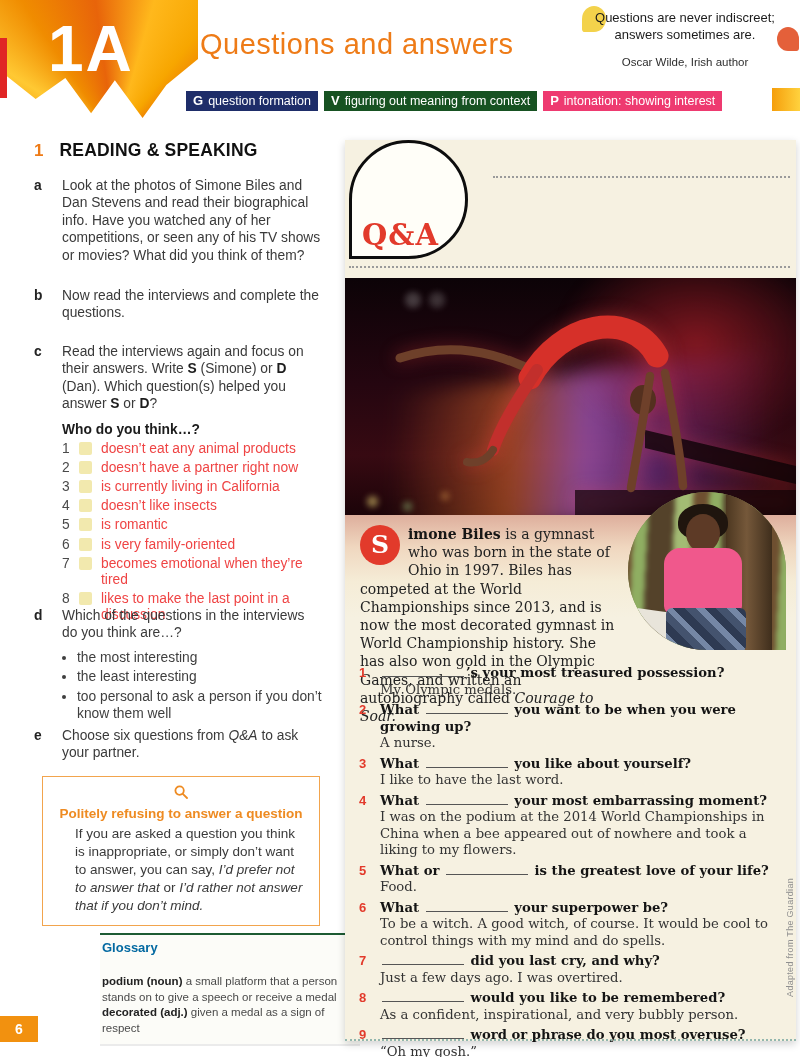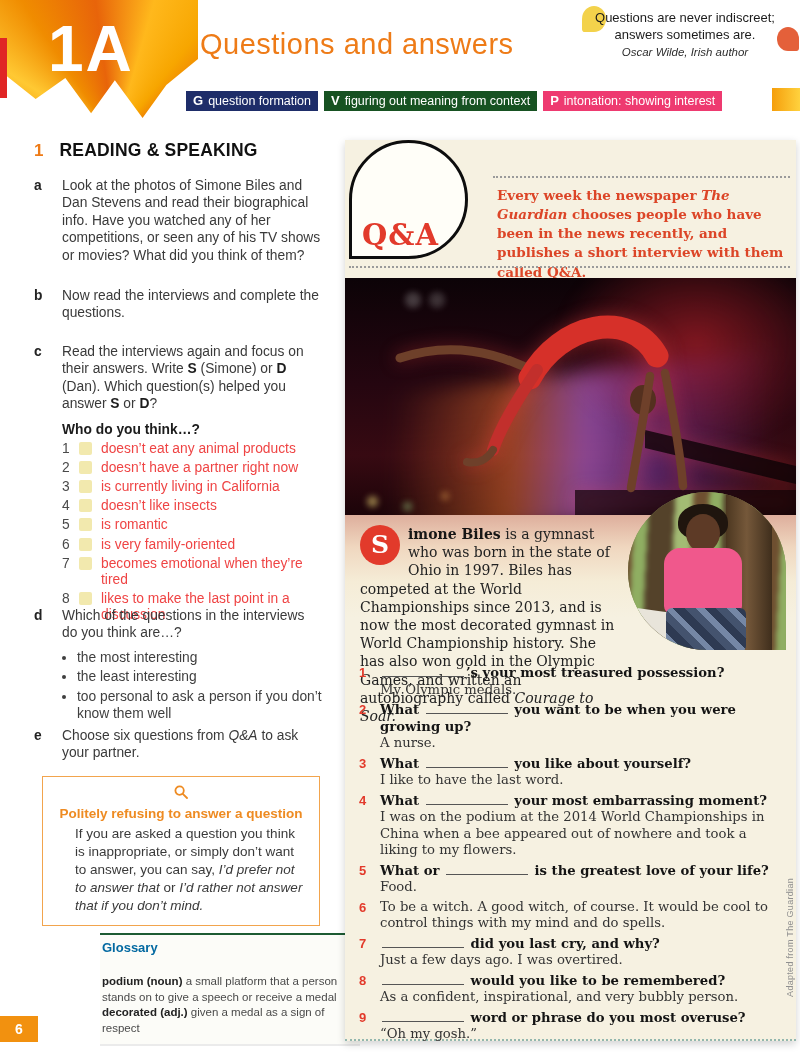--- a/index.html
+++ b/index.html
@@ -12,21 +12,21 @@
       #f7a600 0deg,#e65c05 26deg,#f59300 50deg,#ffc933 72deg,#f08c00 96deg,
       #e8640a 122deg,#ffb81c 146deg,#f7a600 168deg,#e65c05 200deg,#f59300 360deg);
     clip-path:polygon(0 0,100% 0,100% 50%,84% 72%,72% 100%,58% 68%,46% 96%,33% 66%,18% 84%,0 60%);}
   .unit{position:absolute;left:48px;top:12px;font-size:64px;font-weight:bold;color:#fff;letter-spacing:2px;}
   .red-strip{position:absolute;left:0;top:38px;width:7px;height:60px;background:#e02525;z-index:2;}
   .title{position:absolute;left:200px;top:28px;font-size:29px;font-weight:500;color:#ee7b17;letter-spacing:.5px;z-index:2;}
 
   .quote{position:absolute;right:6px;top:10px;width:218px;text-align:center;font-size:13px;
          color:#1c1c1c;line-height:1.3;z-index:3;}
   .quote .line{position:relative;z-index:2;}
-  .quote .attr{font-style:italic;font-size:11.5px;color:#2e2e2e;margin-top:1px;}
+  .quote .attr{font-size:11.5px;color:#2e2e2e;margin-top:11px;}
   .blob-y{position:absolute;left:6px;top:-4px;width:24px;height:26px;background:#f3d24b;
           border-radius:50% 50% 50% 12%;z-index:1;}
   .blob-o{position:absolute;right:-5px;top:17px;width:22px;height:24px;background:#e4603a;
           border-radius:50% 50% 12% 50%;z-index:1;}
 
   .tags{position:absolute;left:186px;top:91px;display:flex;gap:6px;z-index:3;}
   .tag{color:#fff;font-size:12.5px;padding:2px 7px 3px;display:flex;gap:5px;align-items:baseline;white-space:nowrap;}
   .tag b{font-size:13px;}
   .tag.g{background:#1e2d69}.tag.v{background:#175222}.tag.p{background:#ee3a70}
   .edge-bar{position:absolute;right:0;top:88px;width:28px;height:23px;
@@ -267,21 +267,20 @@
   </div>
 
   <div class="pagenum">6</div>
 
   <div class="panel">
 
     <div class="bubble">
       <span class="lbl">Q&amp;A</span>
     </div>
     <div class="dot-top"></div>
-    <div class="intro"><span>Every week the newspaper </span><span class="it">The Guardian</span><span> chooses people who have been in the news recently, and publishes a short interview with them called </span><span>Q&amp;A</span><span>.</span></div>
     <div class="dot-mid"></div>
 
     <div class="photo">
       <div class="streak"></div>
       <div class="glow-red"></div>
       <div class="bokeh sb1"></div>
       <div class="bokeh sb2"></div>
       <div class="bokeh bk1"></div>
       <div class="bokeh bk2"></div>
       <div class="bokeh bk3"></div>
@@ -350,20 +349,21 @@
         <span class="qnum">5</span>
         <div>
           <p class="qline"><span>What or </span><span class="blank"></span><span> is the greatest love of your life?</span></p>
           <p class="aline">Food.</p>
         </div>
       </div>
 
       <div class="q">
         <span class="qnum">6</span>
         <div>
+          <p class="qline"><span>What </span><span class="blank"></span><span> your superpower be?</span></p>
           <p class="aline">To be a witch. A good witch, of course. It would be cool to control things with my mind and do spells.</p>
         </div>
       </div>
 
       <div class="q">
         <span class="qnum">7</span>
         <div>
           <p class="qline"><span></span><span class="blank"></span><span> did you last cry, and why?</span></p>
           <p class="aline">Just a few days ago. I was overtired.</p>
         </div>

